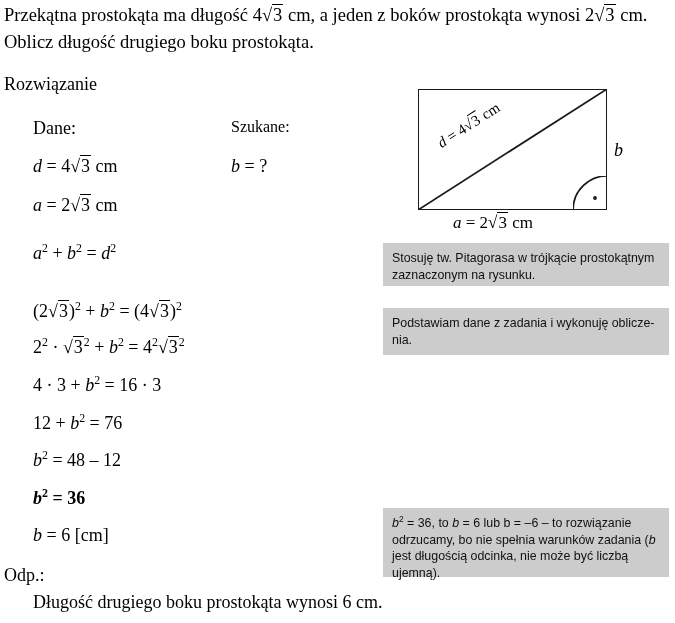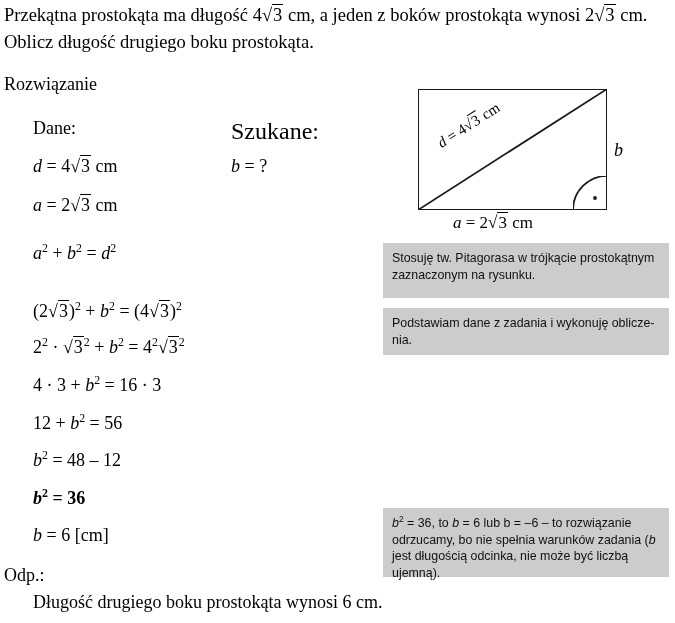--- a/index.html
+++ b/index.html
@@ -29,21 +29,21 @@
   
   .heading {
     font-weight: normal;
     font-size: 18px;
   }
   #solution-heading { left: 4px; top: 74px; }
   #answer-heading   { left: 4px; top: 565px; }
 
   
   #given-label  { left: 33px;  top: 118px; font-size: 18px; }
-  #wanted-label { left: 231px; top: 118px; font-size: 24px; }
+  #wanted-label { left: 231px; top: 118px; font-size: 16px; }
 
   
   .math-line {
     font-size: 18px;
     white-space: nowrap;
     line-height: 1;
   }
   .mvar { font-style: italic; }
   sup {
     font-size: 0.66em;
@@ -121,21 +121,21 @@
     background: #cccccc;
     font-family: "Liberation Sans", sans-serif;
     font-size: 12.4px;
     line-height: 16.5px;
     color: #111111;
     box-sizing: border-box;
     padding: 7px 9px 7px 9px;
     left: 383px;
     width: 286px;
   }
-  #note-pythagoras { top: 243px; height: 55px; }
+  #note-pythagoras { top: 243px; height: 43px; }
   #note-substitute { top: 308px; height: 47px; }
   #note-negative   { top: 508px; height: 69px; }
   .note-box .mvar { font-style: italic; font-family: "Liberation Sans", sans-serif; }
   .note-box sup { font-size: 0.68em; }
 </style>
 </head>
 <body>
 
 <div class="abs" id="problem-statement">
   <span>Przekątna prostokąta ma długość 4</span><span class="rad"><span class="radsym">√</span><span style="border-top:1.3px solid #000; padding:0 1px;">3</span></span><span> cm, a jeden z boków prostokąta wynosi 2</span><span class="rad"><span class="radsym">√</span><span style="border-top:1.3px solid #000; padding:0 1px;">3</span></span><span> cm. Oblicz długość drugiego boku prostokąta.</span>
@@ -169,21 +169,21 @@
 
 <div class="abs math-line" style="left:33px; top:338px;">
   <span>2</span><sup>2</sup><span> · </span><span class="rad"><span class="radsym">√</span><span style="border-top:1.3px solid #000; padding:0 1px;">3</span></span><sup>2</sup><span> + </span><span class="mvar">b</span><sup>2</sup><span> = 4</span><sup>2</sup><span class="rad"><span class="radsym">√</span><span style="border-top:1.3px solid #000; padding:0 1px;">3</span></span><sup>2</sup>
 </div>
 
 <div class="abs math-line" style="left:33px; top:376px;">
   <span>4 · 3 + </span><span class="mvar">b</span><sup>2</sup><span> = 16 · 3</span>
 </div>
 
 <div class="abs math-line" style="left:33px; top:414px;">
-  <span>12 + </span><span class="mvar">b</span><sup>2</sup><span> = 56</span>
+  <span>12 + </span><span class="mvar">b</span><sup>2</sup><span> = 76</span>
 </div>
 
 <div class="abs math-line" style="left:33px; top:451px;">
   <span class="mvar">b</span><sup>2</sup><span> = 48 – 12</span>
 </div>
 
 <div class="abs math-line" style="left:33px; top:489px;font-weight:bold;">
   <span class="mvar">b</span><sup>2</sup><span> = 36</span>
 </div>
 

